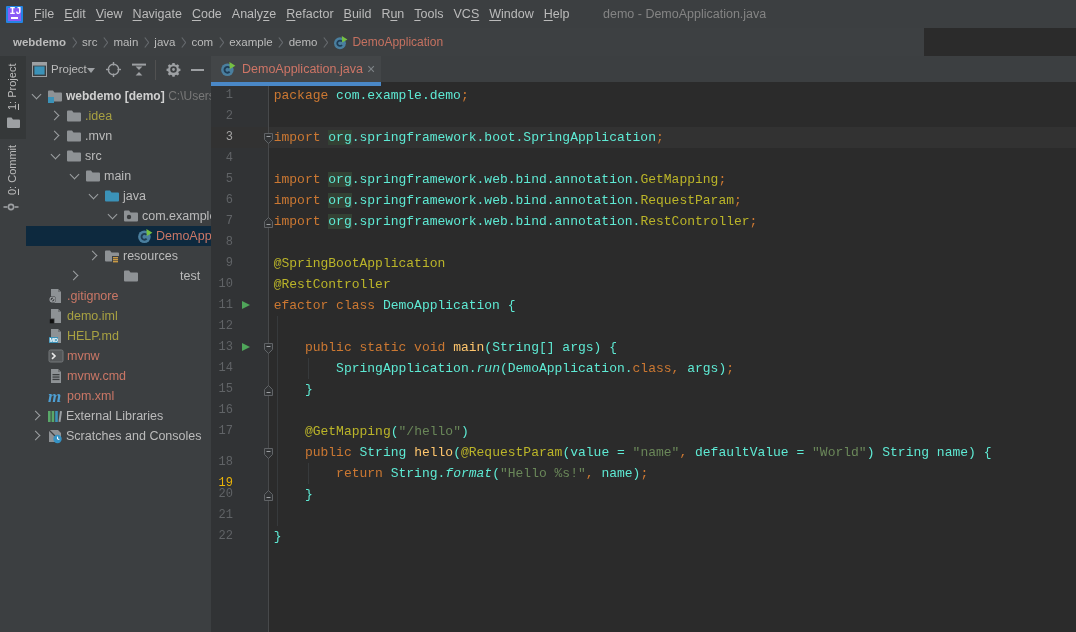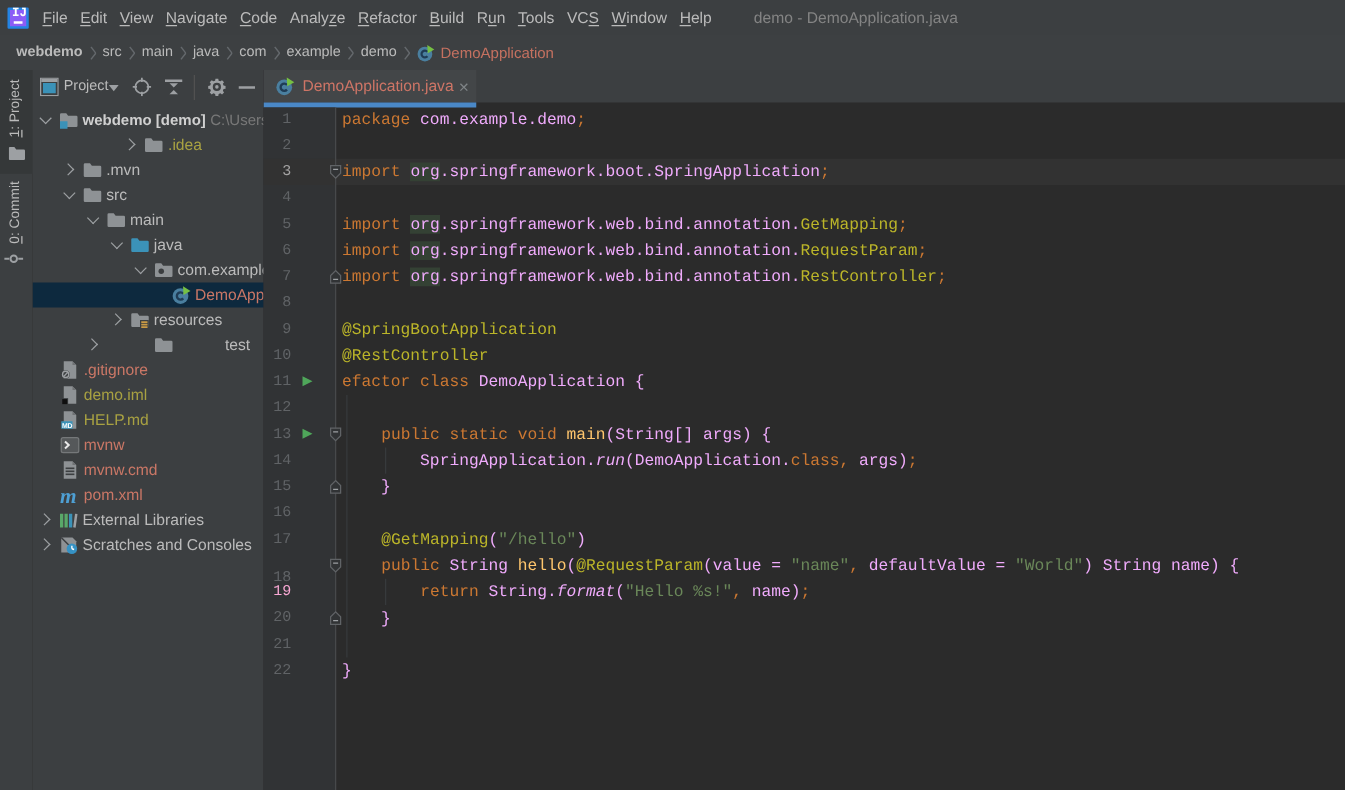--- a/index.html
+++ b/index.html
@@ -9,21 +9,21 @@
     background:#3C3F41; display:flex; align-items:center;
     color:#BBBBBB; font-size:12.5px; }
   #logo { width:17px; height:17px; margin-left:6px; margin-right:6px;
     background:#8b5cf6; border:2px solid #2484E3; border-radius:1px; position:relative; flex:none;}
   #logo span { position:absolute; left:1.5px; top:-1.5px; color:#fff; font-size:10px; font-weight:bold;
     font-family:"Liberation Mono",monospace; }
   #logo i { position:absolute; left:3px; bottom:2px; width:7px; height:1.5px; background:#fff; }
   .mi { padding:0 5px; }
   .mi u { text-decoration-thickness:1px; text-underline-offset:2px; }
   #wtitle { position:absolute; left:603px; top:7px; color:#848484; font-size:12.5px; }
-  #crumbs { position:absolute; left:0; top:28px; width:1076px; height:28px;
+  #crumbs { position:absolute; left:0; top:28px; width:924px; height:28px;
     background:#3D4042; display:flex; align-items:center;
     color:#BBBBBB; font-size:11.5px; }
   #crumbs .sep { margin:0 5.5px; position:relative; top:0px; width:5px !important; }
   #crumbs .cur { color:#C57160; }
   #stripe { position:absolute; left:0; top:56px; width:26px; height:576px; background:#3C3F41; }
   .vtext { position:absolute; transform:rotate(-90deg); transform-origin:left top;
     white-space:nowrap; color:#BBBBBB; font-size:11px; }
   .vtext u { text-decoration-thickness:1px; text-underline-offset:2px; }
   #pbtn-bg { position:absolute; left:0; top:0px; width:26px; height:83px; background:#353839; }
   #panel { position:absolute; left:26px; top:56px; width:185px; height:576px;
@@ -47,21 +47,21 @@
      display:flex; align-items:center; font-size:12.5px; color:#CE7566; }
   #tabline { position:absolute; left:0; top:26px; width:170px; height:4px; background:#4A88C7; }
   #gutter { position:absolute; left:0; top:30px; width:57px; height:546px; background:#313335; }
   #gutsep { position:absolute; left:57px; top:30px; width:1px; height:546px; background:#47494B; }
   .curline { position:absolute; left:0; top:71px; width:865px; height:21px; background:#323232; }
   .lnum { position:absolute; width:30px; text-align:right; right:843px;
      font-family:"Liberation Mono", monospace; font-size:12px; color:#606366; }
   .cl { position:absolute; left:62.7px; height:21px; line-height:21px; white-space:pre;
      font-family:"Liberation Mono", monospace; font-size:13px; }
   .kw { color:#CC7832; }
-  .df { color:#f0abfc; }
+  .df { color:#5eead4; }
   .st { color:#6A8759; }
   .an { color:#BBB529; }
   .dc { color:#FFC66D; }
   .it { font-style:italic; }
   .hl { background:#344134; }
   .guide { position:absolute; width:1px; background:#373A3C; }
   .runarr { position:absolute; left:31px; width:0; height:0;
      border-left:8px solid #4FA65A; border-top:4.5px solid transparent; border-bottom:4.5px solid transparent; }
   .fm { position:absolute; left:52px; }
 </style>
@@ -168,21 +168,21 @@
 <div class="trow" style="top:30px; padding-left:3px;">
       <span class="chev open"></span>
       <span class="ticon">
         <svg width="16" height="16" viewBox="0 0 16 16">
           <path d="M1 3.5 q0-1 1-1 h4 l1.5 2 h6.5 q1 0 1 1 v7 q0 1-1 1 h-12 q-1 0-1-1 Z" fill="#8E9295"></path>
           <rect x="1" y="9" width="6" height="6" fill="#3B92B8"></rect>
         </svg>
       </span>
       <span><span style="font-size:12px;font-weight:bold;color:#D0D0D0">webdemo [demo]</span>&nbsp;<span class="grey" style="font-size:12px">C:\Users</span></span>
     </div>
-    <div class="trow" style="top:50px; padding-left:22px;justify-content:center;">
+    <div class="trow" style="top:50px; padding-left:22px;">
       <span class="chev closed"></span>
       <span class="ticon">
         <svg width="16" height="16" viewBox="0 0 16 16">
           <path d="M1 3.5 q0-1 1-1 h4 l1.5 2 h6.5 q1 0 1 1 v7 q0 1-1 1 h-12 q-1 0-1-1 Z" fill="#8E9295"></path>
         </svg>
       </span>
       <span><span class="olive">.idea</span></span>
     </div>
     <div class="trow" style="top:70px; padding-left:22px;">
       <span class="chev closed"></span>
@@ -381,21 +381,21 @@
     <div class="lnum" style="top:200px;color:#606366">9</div>
     <div class="lnum" style="top:221px;color:#606366">10</div>
     <div class="lnum" style="top:242px;color:#606366">11</div>
     <div class="lnum" style="top:263px;color:#606366">12</div>
     <div class="lnum" style="top:284px;color:#606366">13</div>
     <div class="lnum" style="top:305px;color:#606366">14</div>
     <div class="lnum" style="top:326px;color:#606366">15</div>
     <div class="lnum" style="top:347px;color:#606366">16</div>
     <div class="lnum" style="top:368px;color:#606366">17</div>
     <div class="lnum" style="top:399px;color:#606366">18</div>
-    <div class="lnum" style="top:410px;color:#f9a8d4">19</div>
+    <div class="lnum" style="top:420px;color:#eab308">19</div>
     <div class="lnum" style="top:431px;color:#606366">20</div>
     <div class="lnum" style="top:452px;color:#606366">21</div>
     <div class="lnum" style="top:473px;color:#606366">22</div>
     <div class="fm" style="top:75px"><svg width="11" height="13" viewBox="0 0 11 13">
         <path d="M1.5 1.5 h8 v6 l-4 4 -4 -4 Z" fill="#313335" stroke="#606366" stroke-width="1"></path>
         <line x1="3.5" y1="4.5" x2="7.5" y2="4.5" stroke="#9DA0A3" stroke-width="1"></line>
       </svg></div>
     <div class="fm" style="top:159px"><svg width="11" height="13" viewBox="0 0 11 13">
         <path d="M1.5 11.5 h8 v-6 l-4 -4 -4 4 Z" fill="#313335" stroke="#606366" stroke-width="1"></path>
         <line x1="3.5" y1="8.5" x2="7.5" y2="8.5" stroke="#9DA0A3" stroke-width="1"></line>

